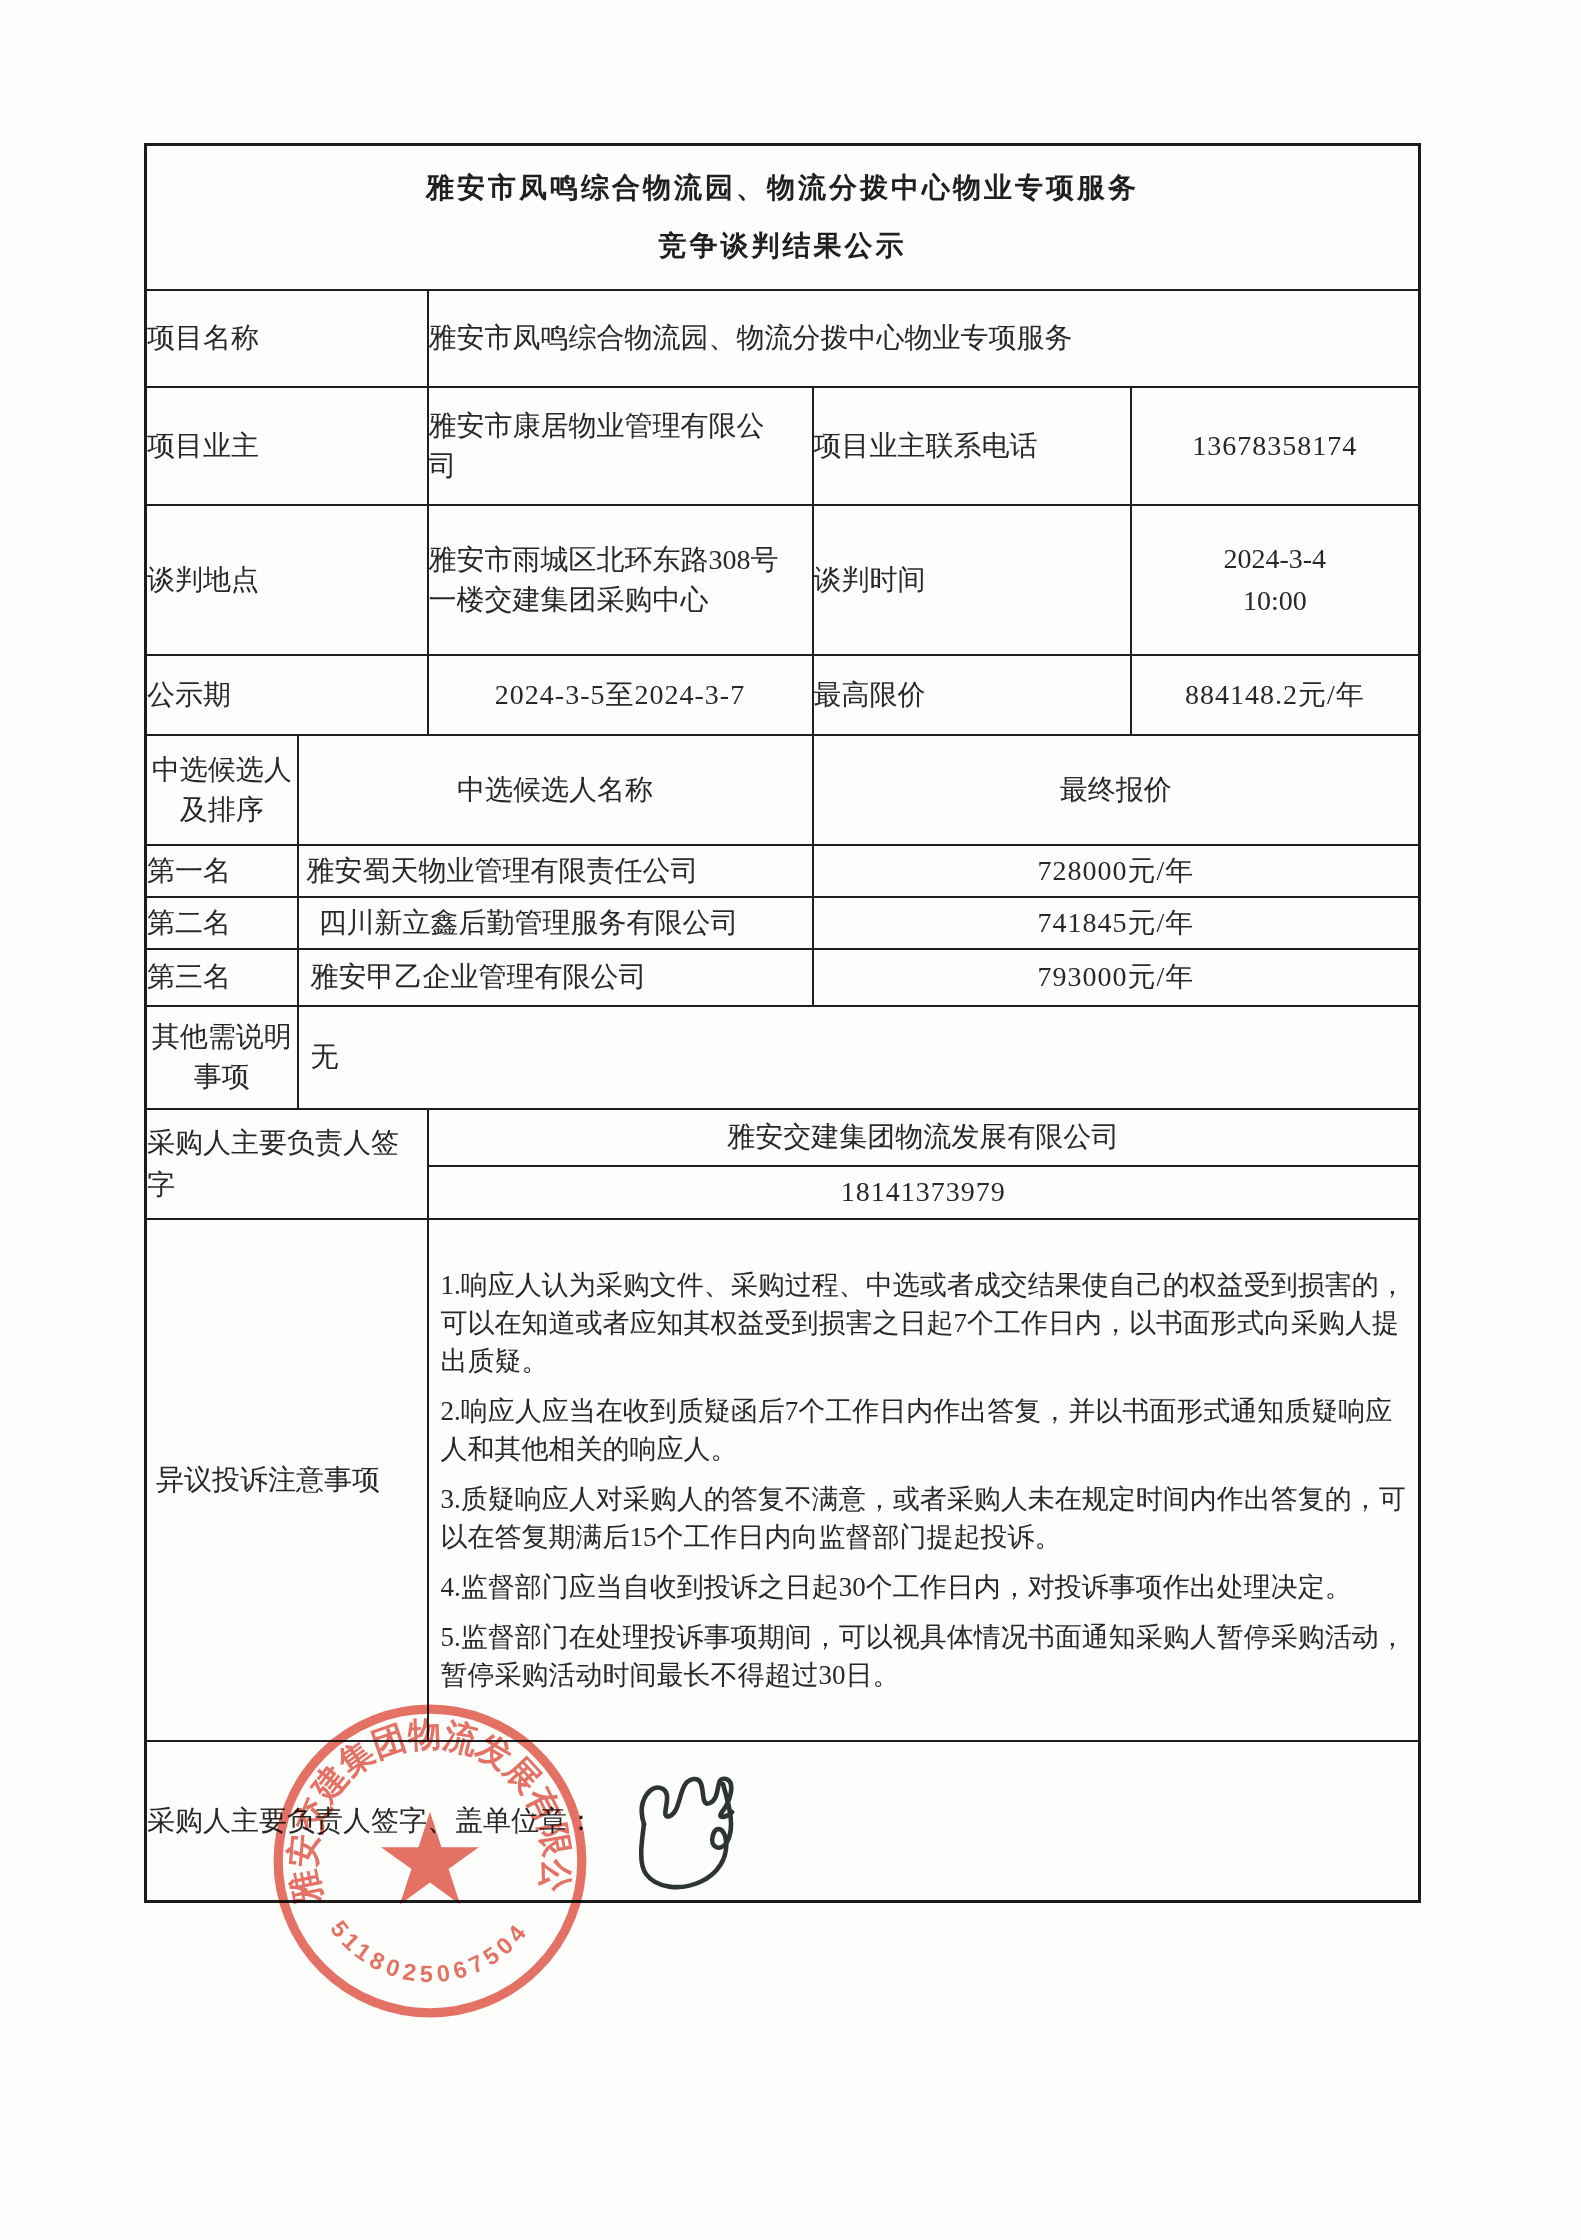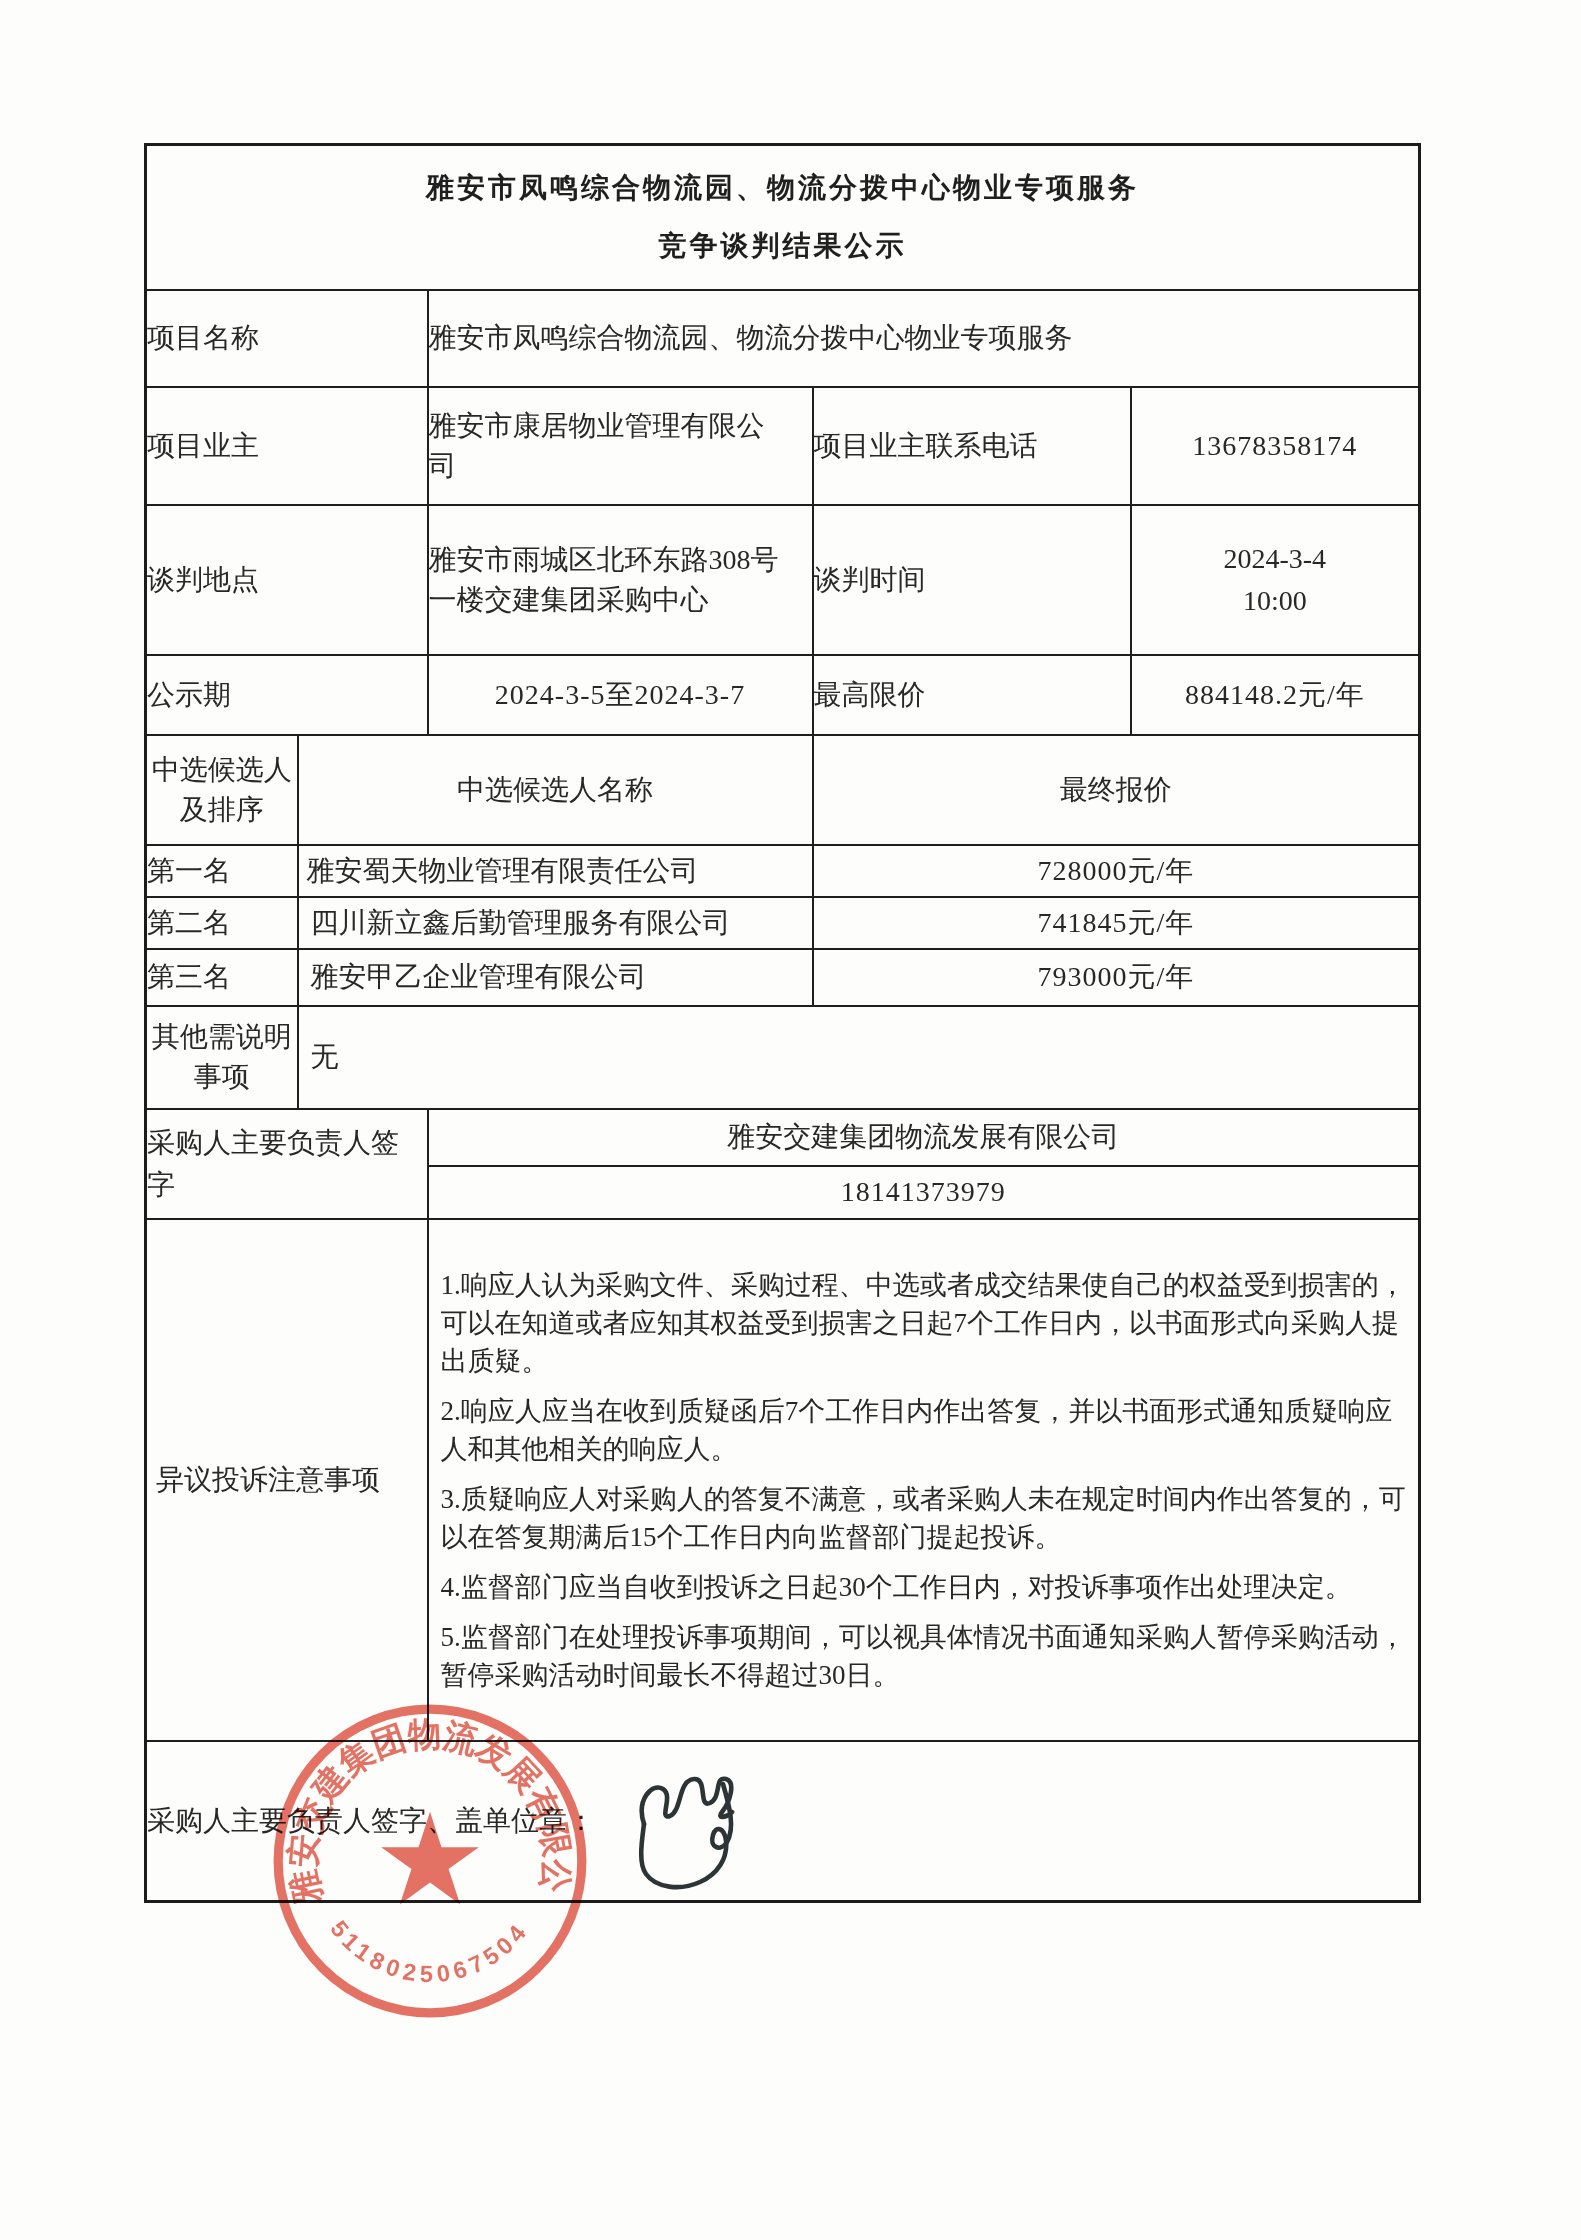--- a/index.html
+++ b/index.html
@@ -100,21 +100,21 @@
       <td colspan="2" class="ctr">最终报价</td>
     </tr>
 
     <tr style="height:52px">
       <td class="lbl">第一名</td>
       <td colspan="2" class="val-left" style="padding-left:8px">雅安蜀天物业管理有限责任公司</td>
       <td colspan="2" class="ctr num">728000元/年</td>
     </tr>
     <tr style="height:52px">
       <td class="lbl">第二名</td>
-      <td colspan="2" class="val-left" style="padding-left:12px">四川新立鑫后勤管理服务有限公司</td>
+      <td colspan="2" class="val-left" style="padding-left:20px">四川新立鑫后勤管理服务有限公司</td>
       <td colspan="2" class="ctr num">741845元/年</td>
     </tr>
     <tr style="height:57px">
       <td class="lbl">第三名</td>
       <td colspan="2" class="val-left" style="padding-left:12px">雅安甲乙企业管理有限公司</td>
       <td colspan="2" class="ctr num">793000元/年</td>
     </tr>
 
     <tr style="height:103px">
       <td class="lbl-ctr" style="line-height:40px">其他需说明事项</td>

